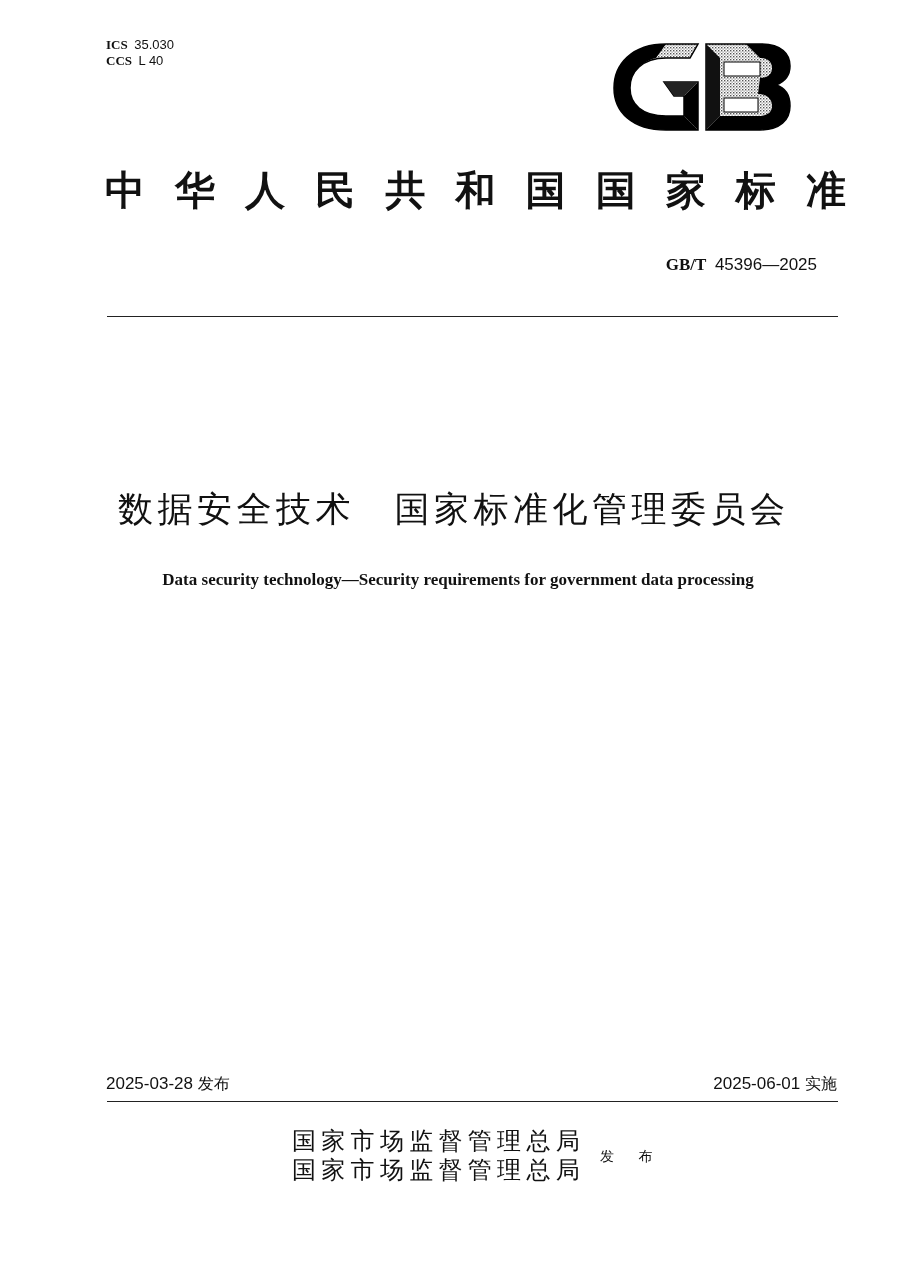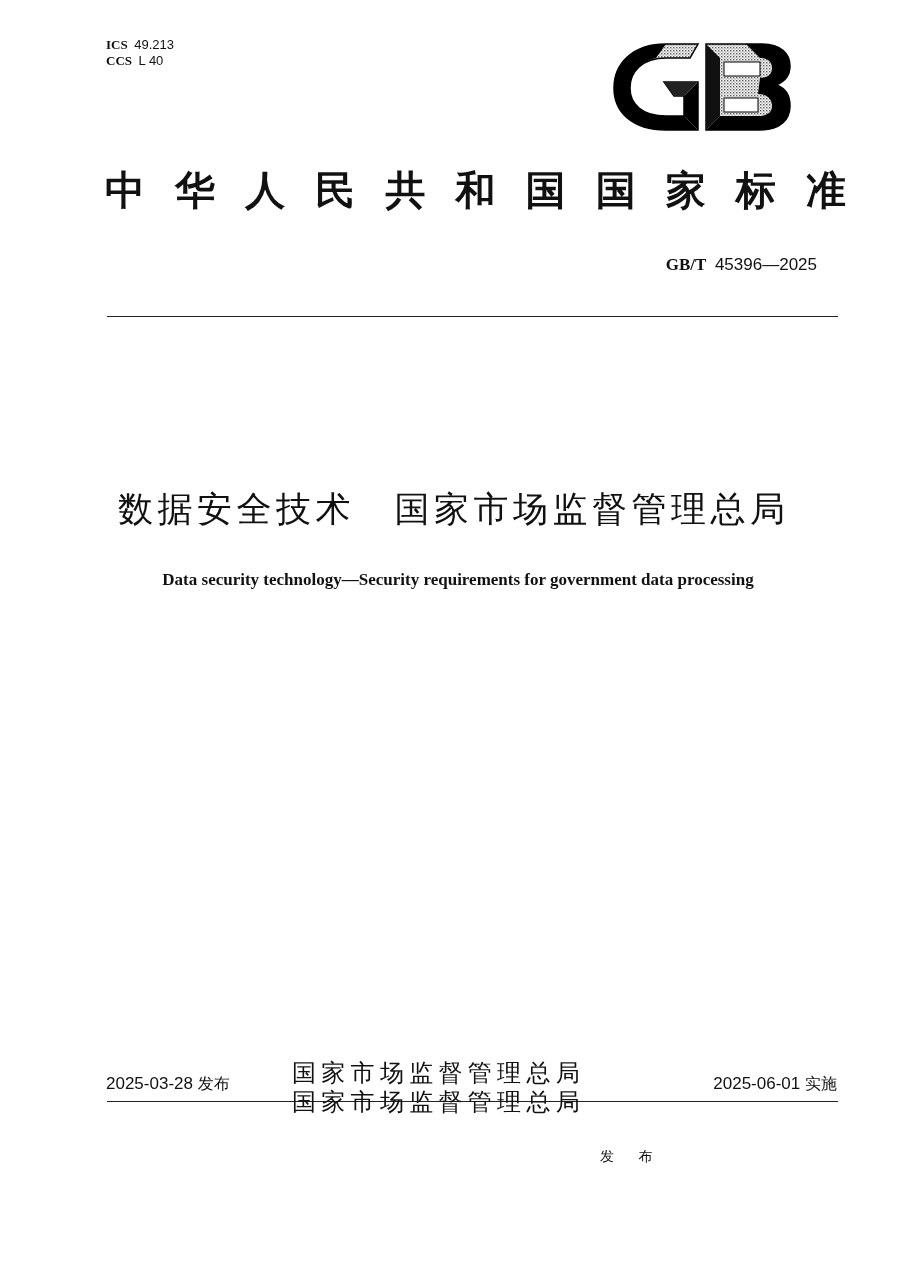--- a/index.html
+++ b/index.html
@@ -40,31 +40,31 @@
     left: 0; width: 900px; top: 568px; text-align: center;
     font-family: "Liberation Serif", serif; font-weight: bold; font-size: 17px; line-height: 24px;
     padding-left: 16px; box-sizing: border-box;
   }
 
   .date { top: 1073px; font-family: "Liberation Sans", sans-serif; font-size: 17px; line-height: 22px; white-space: nowrap; }
   .date.left { left: 106px; }
   .date.right { right: 63px; }
   .date .cn { font-family: "DejaVu Sans", sans-serif; font-size: 16px; margin-top: 24px; }
 
-  .issuers { left: 292px; top: 1060px; font-family: Liberation Mono, monospace; font-size: 24px; line-height: 29px; }
+  .issuers { left: 292px; top: 1127px; font-family: Liberation Serif, serif; font-size: 24px; line-height: 29px; }
   .issuers .line { letter-spacing: 5.3px; white-space: nowrap; }
   .issue-word { left: 600px; top: 1143px; font-family: "DejaVu Sans", sans-serif; font-size: 14px; line-height: 26px; letter-spacing: 10px; white-space: nowrap; }
 </style>
 </head>
 <body>
 
 <div class="abs meta">
   <div class="row">
     <span class="code">ICS</span>&nbsp;
-    <span class="val">49.213</span>
+    <span class="val">35.030</span>
   </div>
   <div class="row">
     <span class="code">CCS</span>&nbsp;
     <span class="val">L 40</span>
   </div>
 </div>
 
 <div class="abs logo">
   <svg width="182" height="96" viewBox="0 0 182 96" xmlns="http://www.w3.org/2000/svg">
     <defs>
@@ -103,21 +103,21 @@
   <span>准</span>
 </div>
 
 <div class="abs std-no">
   <span class="prefix">GB/T</span>&nbsp;
   <span class="num">45396—2025</span>
 </div>
 
 <div class="abs rule top"></div>
 
-<div class="abs cn-title">数据安全技术　国家市场监督管理总局</div>
+<div class="abs cn-title">数据安全技术　国家标准化管理委员会</div>
 
 <div class="abs en-title">Data security technology—Security requirements for government data processing</div>
 
 <div class="abs date left">
   <span>2025-03-28</span>
   <span class="cn">发布</span>
 </div>
 <div class="abs date right">
   <span>2025-06-01</span>
   <span class="cn">实施</span>

